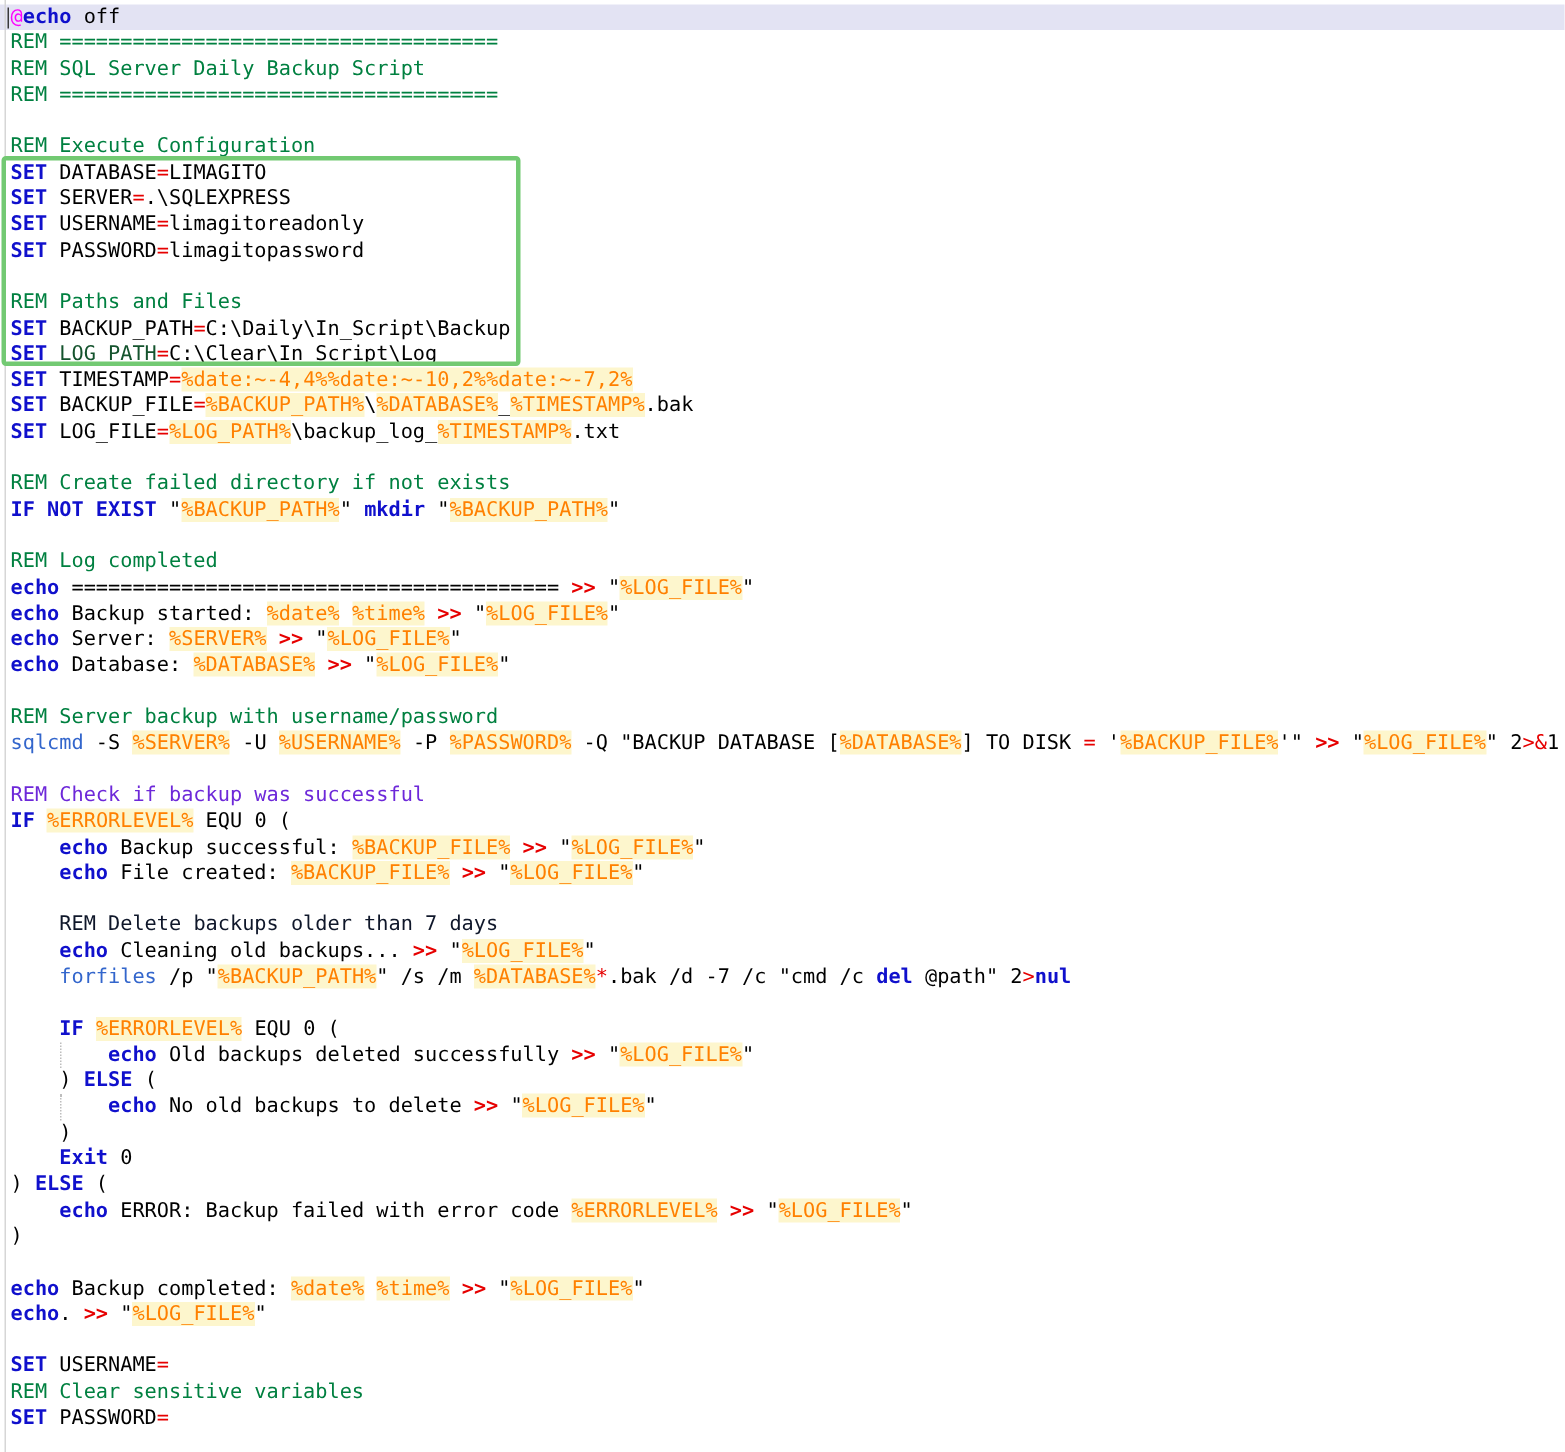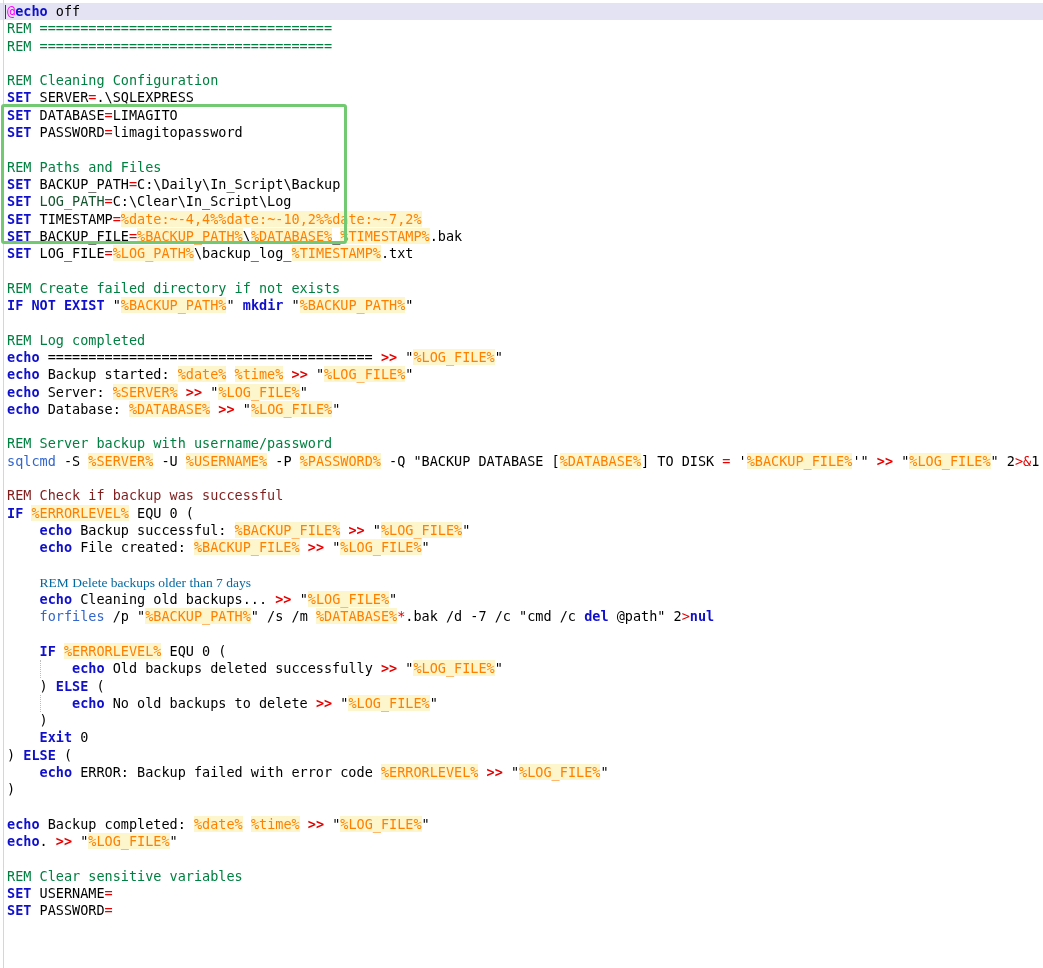--- a/index.html
+++ b/index.html
@@ -21,25 +21,27 @@
            background: transparent; pointer-events: none; }
 </style>
 </head>
 <body>
 
 <div class="editor">
   <div class="margin-line" style="background: rgb(214, 214, 214);"></div>
   <div id="code">
       <div class="line sel" style="background: rgb(227, 227, 243);"><span class="caret"></span><span style="color: rgb(255, 0, 255);">@</span><span style="color: rgb(16, 16, 204); font-weight: bold;">echo</span><span style="color: rgb(0, 0, 0);"> off</span></div>
       <div class="line"><span style="color: rgb(0, 128, 64);">REM ====================================</span></div>
+      <div class="line"><span style="color: rgb(0, 128, 64);">REM SQL Server Daily Backup Script</span></div>
       <div class="line"><span style="color: rgb(0, 128, 64);">REM ====================================</span></div>
       <div class="line"></div>
-      <div class="line"><span style="color: rgb(0, 128, 64);">REM Cleaning Configuration</span></div>
+      <div class="line"><span style="color: rgb(0, 128, 64);">REM Execute Configuration</span></div>
+      <div class="line"><span style="color: rgb(16, 16, 204); font-weight: bold;">SET</span><span style="color: rgb(0, 0, 0);"> DATABASE</span><span style="color: rgb(230, 0, 0);">=</span><span style="color: rgb(0, 0, 0);">LIMAGITO</span></div>
       <div class="line"><span style="color: rgb(16, 16, 204); font-weight: bold;">SET</span><span style="color: rgb(0, 0, 0);"> SERVER</span><span style="color: rgb(230, 0, 0);">=</span><span style="color: rgb(0, 0, 0);">.\SQLEXPRESS</span></div>
-      <div class="line"><span style="color: rgb(16, 16, 204); font-weight: bold;">SET</span><span style="color: rgb(0, 0, 0);"> DATABASE</span><span style="color: rgb(230, 0, 0);">=</span><span style="color: rgb(0, 0, 0);">LIMAGITO</span></div>
+      <div class="line"><span style="color: rgb(16, 16, 204); font-weight: bold;">SET</span><span style="color: rgb(0, 0, 0);"> USERNAME</span><span style="color: rgb(230, 0, 0);">=</span><span style="color: rgb(0, 0, 0);">limagitoreadonly</span></div>
       <div class="line"><span style="color: rgb(16, 16, 204); font-weight: bold;">SET</span><span style="color: rgb(0, 0, 0);"> PASSWORD</span><span style="color: rgb(230, 0, 0);">=</span><span style="color: rgb(0, 0, 0);">limagitopassword</span></div>
       <div class="line"></div>
       <div class="line"><span style="color: rgb(0, 128, 64);">REM Paths and Files</span></div>
       <div class="line"><span style="color: rgb(16, 16, 204); font-weight: bold;">SET</span><span style="color: rgb(0, 0, 0);"> BACKUP_PATH</span><span style="color: rgb(230, 0, 0);">=</span><span style="color: rgb(0, 0, 0);">C:\Daily\In_Script\Backup</span></div>
       <div class="line"><span style="color: rgb(16, 16, 204); font-weight: bold;">SET</span><span style="color: #14532d;"> LOG_PATH</span><span style="color: rgb(230, 0, 0);">=</span><span style="color: rgb(0, 0, 0);">C:\Clear\In_Script\Log</span></div>
       <div class="line"><span style="color: rgb(16, 16, 204); font-weight: bold;">SET</span><span style="color: rgb(0, 0, 0);"> TIMESTAMP</span><span style="color: rgb(230, 0, 0);">=</span><span style="color: rgb(255, 128, 0); background: rgb(253, 246, 205);">%date:~-4,4%</span><span style="color: rgb(255, 128, 0); background: rgb(253, 246, 205);">%date:~-10,2%</span><span style="color: rgb(255, 128, 0); background: rgb(253, 246, 205);">%date:~-7,2%</span></div>
       <div class="line"><span style="color: rgb(16, 16, 204); font-weight: bold;">SET</span><span style="color: rgb(0, 0, 0);"> BACKUP_FILE</span><span style="color: rgb(230, 0, 0);">=</span><span style="color: rgb(255, 128, 0); background: rgb(253, 246, 205);">%BACKUP_PATH%</span><span style="color: rgb(0, 0, 0);">\</span><span style="color: rgb(255, 128, 0); background: rgb(253, 246, 205);">%DATABASE%</span><span style="color: rgb(0, 0, 0);">_</span><span style="color: rgb(255, 128, 0); background: rgb(253, 246, 205);">%TIMESTAMP%</span><span style="color: rgb(0, 0, 0);">.bak</span></div>
       <div class="line"><span style="color: rgb(16, 16, 204); font-weight: bold;">SET</span><span style="color: rgb(0, 0, 0);"> LOG_FILE</span><span style="color: rgb(230, 0, 0);">=</span><span style="color: rgb(255, 128, 0); background: rgb(253, 246, 205);">%LOG_PATH%</span><span style="color: rgb(0, 0, 0);">\backup_log_</span><span style="color: rgb(255, 128, 0); background: rgb(253, 246, 205);">%TIMESTAMP%</span><span style="color: rgb(0, 0, 0);">.txt</span></div>
       <div class="line"></div>
       <div class="line"><span style="color: rgb(0, 128, 64);">REM Create failed directory if not exists</span></div>
@@ -47,40 +49,40 @@
       <div class="line"></div>
       <div class="line"><span style="color: rgb(0, 128, 64);">REM Log completed</span></div>
       <div class="line"><span style="color: rgb(16, 16, 204); font-weight: bold;">echo</span><span style="color: rgb(0, 0, 0);"> ======================================== </span><span style="color: rgb(230, 0, 0); font-weight: bold;">&gt;&gt;</span><span style="color: rgb(0, 0, 0);"> "</span><span style="color: rgb(255, 128, 0); background: rgb(253, 246, 205);">%LOG_FILE%</span><span style="color: rgb(0, 0, 0);">"</span></div>
       <div class="line"><span style="color: rgb(16, 16, 204); font-weight: bold;">echo</span><span style="color: rgb(0, 0, 0);"> Backup started: </span><span style="color: rgb(255, 128, 0); background: rgb(253, 246, 205);">%date%</span><span style="color: rgb(0, 0, 0);"> </span><span style="color: rgb(255, 128, 0); background: rgb(253, 246, 205);">%time%</span><span style="color: rgb(0, 0, 0);"> </span><span style="color: rgb(230, 0, 0); font-weight: bold;">&gt;&gt;</span><span style="color: rgb(0, 0, 0);"> "</span><span style="color: rgb(255, 128, 0); background: rgb(253, 246, 205);">%LOG_FILE%</span><span style="color: rgb(0, 0, 0);">"</span></div>
       <div class="line"><span style="color: rgb(16, 16, 204); font-weight: bold;">echo</span><span style="color: rgb(0, 0, 0);"> Server: </span><span style="color: rgb(255, 128, 0); background: rgb(253, 246, 205);">%SERVER%</span><span style="color: rgb(0, 0, 0);"> </span><span style="color: rgb(230, 0, 0); font-weight: bold;">&gt;&gt;</span><span style="color: rgb(0, 0, 0);"> "</span><span style="color: rgb(255, 128, 0); background: rgb(253, 246, 205);">%LOG_FILE%</span><span style="color: rgb(0, 0, 0);">"</span></div>
       <div class="line"><span style="color: rgb(16, 16, 204); font-weight: bold;">echo</span><span style="color: rgb(0, 0, 0);"> Database: </span><span style="color: rgb(255, 128, 0); background: rgb(253, 246, 205);">%DATABASE%</span><span style="color: rgb(0, 0, 0);"> </span><span style="color: rgb(230, 0, 0); font-weight: bold;">&gt;&gt;</span><span style="color: rgb(0, 0, 0);"> "</span><span style="color: rgb(255, 128, 0); background: rgb(253, 246, 205);">%LOG_FILE%</span><span style="color: rgb(0, 0, 0);">"</span></div>
       <div class="line"></div>
       <div class="line"><span style="color: rgb(0, 128, 64);">REM Server backup with username/password</span></div>
       <div class="line"><span style="color: rgb(51, 102, 204);">sqlcmd</span><span style="color: rgb(0, 0, 0);"> -S </span><span style="color: rgb(255, 128, 0); background: rgb(253, 246, 205);">%SERVER%</span><span style="color: rgb(0, 0, 0);"> -U </span><span style="color: rgb(255, 128, 0); background: rgb(253, 246, 205);">%USERNAME%</span><span style="color: rgb(0, 0, 0);"> -P </span><span style="color: rgb(255, 128, 0); background: rgb(253, 246, 205);">%PASSWORD%</span><span style="color: rgb(0, 0, 0);"> -Q "BACKUP DATABASE [</span><span style="color: rgb(255, 128, 0); background: rgb(253, 246, 205);">%DATABASE%</span><span style="color: rgb(0, 0, 0);">] TO DISK </span><span style="color: rgb(230, 0, 0);">=</span><span style="color: rgb(0, 0, 0);"> '</span><span style="color: rgb(255, 128, 0); background: rgb(253, 246, 205);">%BACKUP_FILE%</span><span style="color: rgb(0, 0, 0);">'" </span><span style="color: rgb(230, 0, 0); font-weight: bold;">&gt;&gt;</span><span style="color: rgb(0, 0, 0);"> "</span><span style="color: rgb(255, 128, 0); background: rgb(253, 246, 205);">%LOG_FILE%</span><span style="color: rgb(0, 0, 0);">" 2</span><span style="color: rgb(230, 0, 0);">&gt;</span><span style="color: rgb(230, 0, 0);">&amp;</span><span style="color: rgb(0, 0, 0);">1</span></div>
       <div class="line"></div>
-      <div class="line"><span style="color: #7f1d1d;">REM Check if backup was successful</span></div>
+      <div class="line"><span style="color: #6d28d9;">REM Check if backup was successful</span></div>
       <div class="line"><span style="color: rgb(16, 16, 204); font-weight: bold;">IF</span><span style="color: rgb(0, 0, 0);"> </span><span style="color: rgb(255, 128, 0); background: rgb(253, 246, 205);">%ERRORLEVEL%</span><span style="color: rgb(0, 0, 0);"> EQU 0 (</span></div>
       <div class="line"><span style="color: rgb(0, 0, 0);">    </span><span style="color: rgb(16, 16, 204); font-weight: bold;">echo</span><span style="color: rgb(0, 0, 0);"> Backup successful: </span><span style="color: rgb(255, 128, 0); background: rgb(253, 246, 205);">%BACKUP_FILE%</span><span style="color: rgb(0, 0, 0);"> </span><span style="color: rgb(230, 0, 0); font-weight: bold;">&gt;&gt;</span><span style="color: rgb(0, 0, 0);"> "</span><span style="color: rgb(255, 128, 0); background: rgb(253, 246, 205);">%LOG_FILE%</span><span style="color: rgb(0, 0, 0);">"</span></div>
       <div class="line"><span style="color: rgb(0, 0, 0);">    </span><span style="color: rgb(16, 16, 204); font-weight: bold;">echo</span><span style="color: rgb(0, 0, 0);"> File created: </span><span style="color: rgb(255, 128, 0); background: rgb(253, 246, 205);">%BACKUP_FILE%</span><span style="color: rgb(0, 0, 0);"> </span><span style="color: rgb(230, 0, 0); font-weight: bold;">&gt;&gt;</span><span style="color: rgb(0, 0, 0);"> "</span><span style="color: rgb(255, 128, 0); background: rgb(253, 246, 205);">%LOG_FILE%</span><span style="color: rgb(0, 0, 0);">"</span></div>
       <div class="line"></div>
-      <div class="line"><span style="color: rgb(0, 0, 0);">    </span><span style="color: #0369a1; font-family: Liberation Serif, serif;">REM Delete backups older than 7 days</span></div>
+      <div class="line"><span style="color: rgb(0, 0, 0);">    </span><span style="color: #0f172a;">REM Delete backups older than 7 days</span></div>
       <div class="line"><span style="color: rgb(0, 0, 0);">    </span><span style="color: rgb(16, 16, 204); font-weight: bold;">echo</span><span style="color: rgb(0, 0, 0);"> Cleaning old backups... </span><span style="color: rgb(230, 0, 0); font-weight: bold;">&gt;&gt;</span><span style="color: rgb(0, 0, 0);"> "</span><span style="color: rgb(255, 128, 0); background: rgb(253, 246, 205);">%LOG_FILE%</span><span style="color: rgb(0, 0, 0);">"</span></div>
       <div class="line"><span style="color: rgb(0, 0, 0);">    </span><span style="color: rgb(51, 102, 204);">forfiles</span><span style="color: rgb(0, 0, 0);"> /p "</span><span style="color: rgb(255, 128, 0); background: rgb(253, 246, 205);">%BACKUP_PATH%</span><span style="color: rgb(0, 0, 0);">" /s /m </span><span style="color: rgb(255, 128, 0); background: rgb(253, 246, 205);">%DATABASE%</span><span style="color: rgb(230, 0, 0);">*</span><span style="color: rgb(0, 0, 0);">.bak /d -7 /c "cmd /c </span><span style="color: rgb(16, 16, 204); font-weight: bold;">del</span><span style="color: rgb(0, 0, 0);"> @path" 2</span><span style="color: rgb(230, 0, 0);">&gt;</span><span style="color: rgb(16, 16, 204); font-weight: bold;">nul</span></div>
       <div class="line"></div>
       <div class="line"><span style="color: rgb(0, 0, 0);">    </span><span style="color: rgb(16, 16, 204); font-weight: bold;">IF</span><span style="color: rgb(0, 0, 0);"> </span><span style="color: rgb(255, 128, 0); background: rgb(253, 246, 205);">%ERRORLEVEL%</span><span style="color: rgb(0, 0, 0);"> EQU 0 (</span></div>
       <div class="line"><span class="guide"></span><span style="color: rgb(0, 0, 0);">        </span><span style="color: rgb(16, 16, 204); font-weight: bold;">echo</span><span style="color: rgb(0, 0, 0);"> Old backups deleted successfully </span><span style="color: rgb(230, 0, 0); font-weight: bold;">&gt;&gt;</span><span style="color: rgb(0, 0, 0);"> "</span><span style="color: rgb(255, 128, 0); background: rgb(253, 246, 205);">%LOG_FILE%</span><span style="color: rgb(0, 0, 0);">"</span></div>
       <div class="line"><span style="color: rgb(0, 0, 0);">    ) </span><span style="color: rgb(16, 16, 204); font-weight: bold;">ELSE</span><span style="color: rgb(0, 0, 0);"> (</span></div>
       <div class="line"><span class="guide"></span><span style="color: rgb(0, 0, 0);">        </span><span style="color: rgb(16, 16, 204); font-weight: bold;">echo</span><span style="color: rgb(0, 0, 0);"> No old backups to delete </span><span style="color: rgb(230, 0, 0); font-weight: bold;">&gt;&gt;</span><span style="color: rgb(0, 0, 0);"> "</span><span style="color: rgb(255, 128, 0); background: rgb(253, 246, 205);">%LOG_FILE%</span><span style="color: rgb(0, 0, 0);">"</span></div>
       <div class="line"><span style="color: rgb(0, 0, 0);">    )</span></div>
       <div class="line"><span style="color: rgb(0, 0, 0);">    </span><span style="color: rgb(16, 16, 204); font-weight: bold;">Exit</span><span style="color: rgb(0, 0, 0);"> 0</span></div>
       <div class="line"><span style="color: rgb(0, 0, 0);">) </span><span style="color: rgb(16, 16, 204); font-weight: bold;">ELSE</span><span style="color: rgb(0, 0, 0);"> (</span></div>
       <div class="line"><span style="color: rgb(0, 0, 0);">    </span><span style="color: rgb(16, 16, 204); font-weight: bold;">echo</span><span style="color: rgb(0, 0, 0);"> ERROR: Backup failed with error code </span><span style="color: rgb(255, 128, 0); background: rgb(253, 246, 205);">%ERRORLEVEL%</span><span style="color: rgb(0, 0, 0);"> </span><span style="color: rgb(230, 0, 0); font-weight: bold;">&gt;&gt;</span><span style="color: rgb(0, 0, 0);"> "</span><span style="color: rgb(255, 128, 0); background: rgb(253, 246, 205);">%LOG_FILE%</span><span style="color: rgb(0, 0, 0);">"</span></div>
       <div class="line"><span style="color: rgb(0, 0, 0);">)</span></div>
       <div class="line"></div>
       <div class="line"><span style="color: rgb(16, 16, 204); font-weight: bold;">echo</span><span style="color: rgb(0, 0, 0);"> Backup completed: </span><span style="color: rgb(255, 128, 0); background: rgb(253, 246, 205);">%date%</span><span style="color: rgb(0, 0, 0);"> </span><span style="color: rgb(255, 128, 0); background: rgb(253, 246, 205);">%time%</span><span style="color: rgb(0, 0, 0);"> </span><span style="color: rgb(230, 0, 0); font-weight: bold;">&gt;&gt;</span><span style="color: rgb(0, 0, 0);"> "</span><span style="color: rgb(255, 128, 0); background: rgb(253, 246, 205);">%LOG_FILE%</span><span style="color: rgb(0, 0, 0);">"</span></div>
       <div class="line"><span style="color: rgb(16, 16, 204); font-weight: bold;">echo</span><span style="color: rgb(0, 0, 0);">. </span><span style="color: rgb(230, 0, 0); font-weight: bold;">&gt;&gt;</span><span style="color: rgb(0, 0, 0);"> "</span><span style="color: rgb(255, 128, 0); background: rgb(253, 246, 205);">%LOG_FILE%</span><span style="color: rgb(0, 0, 0);">"</span></div>
       <div class="line"></div>
+      <div class="line"><span style="color: rgb(16, 16, 204); font-weight: bold;">SET</span><span style="color: rgb(0, 0, 0);"> USERNAME</span><span style="color: rgb(230, 0, 0);">=</span></div>
       <div class="line"><span style="color: rgb(0, 128, 64);">REM Clear sensitive variables</span></div>
-      <div class="line"><span style="color: rgb(16, 16, 204); font-weight: bold;">SET</span><span style="color: rgb(0, 0, 0);"> USERNAME</span><span style="color: rgb(230, 0, 0);">=</span></div>
       <div class="line"><span style="color: rgb(16, 16, 204); font-weight: bold;">SET</span><span style="color: rgb(0, 0, 0);"> PASSWORD</span><span style="color: rgb(230, 0, 0);">=</span></div>
     </div>
   <div class="hlbox" style="border-color: rgb(114, 201, 114);"></div>
 </div>
 
 </body></html>

